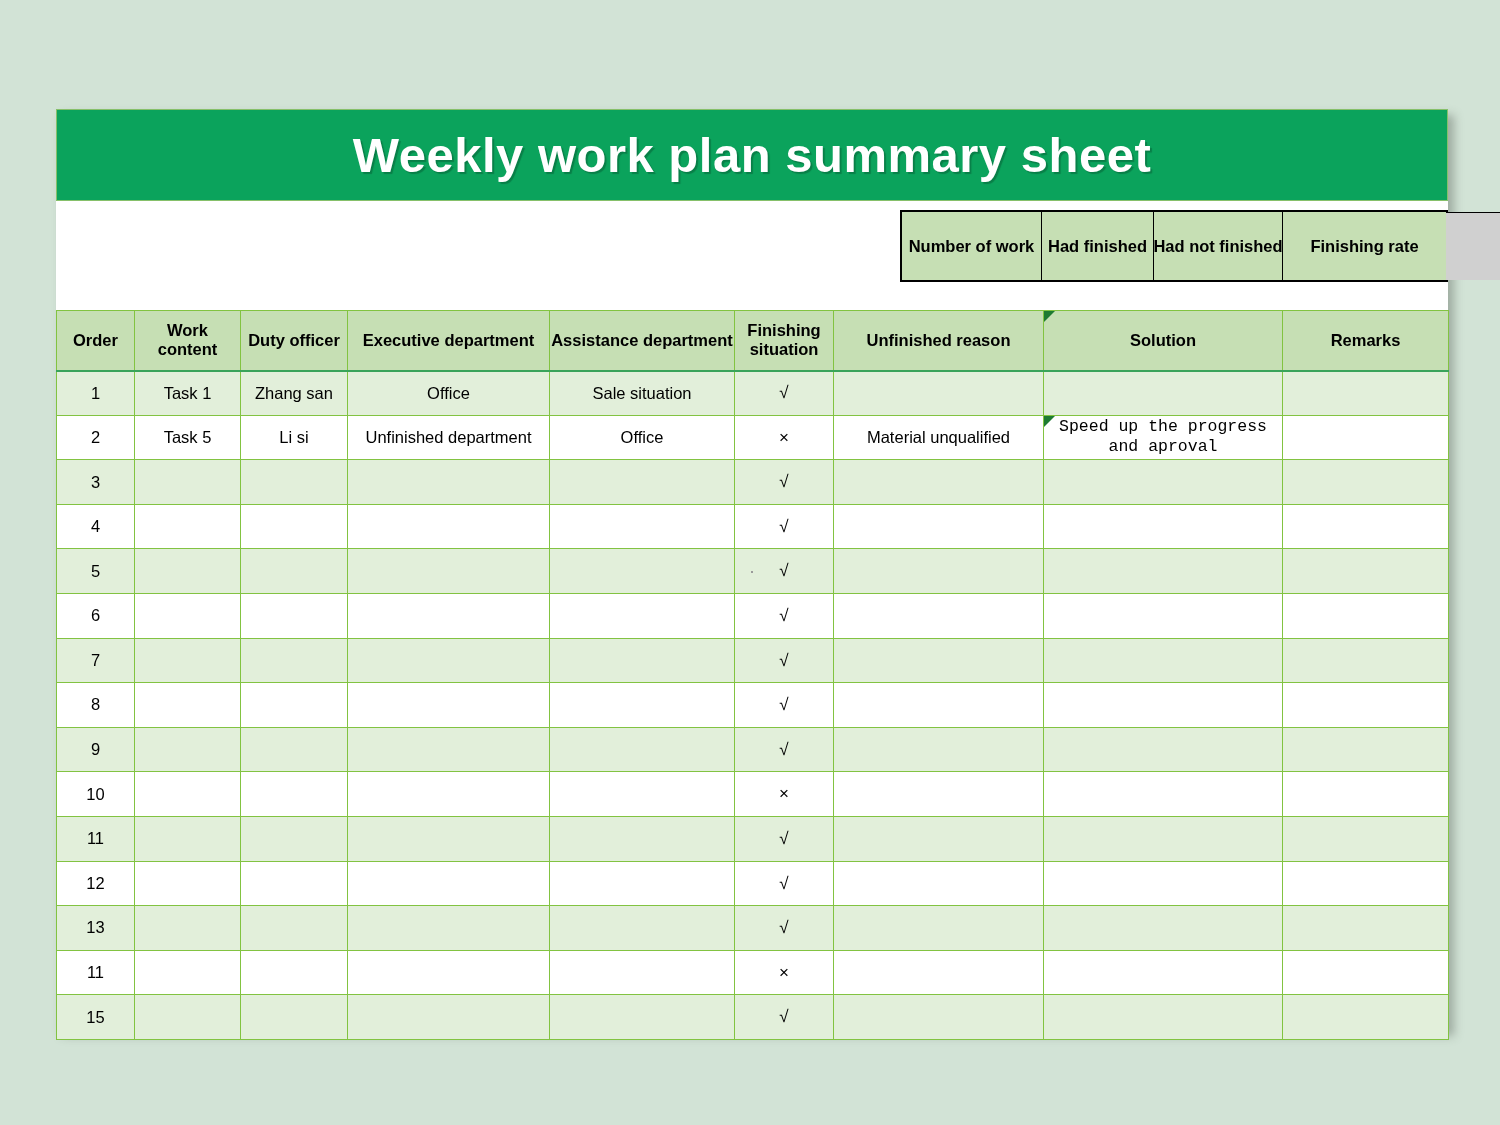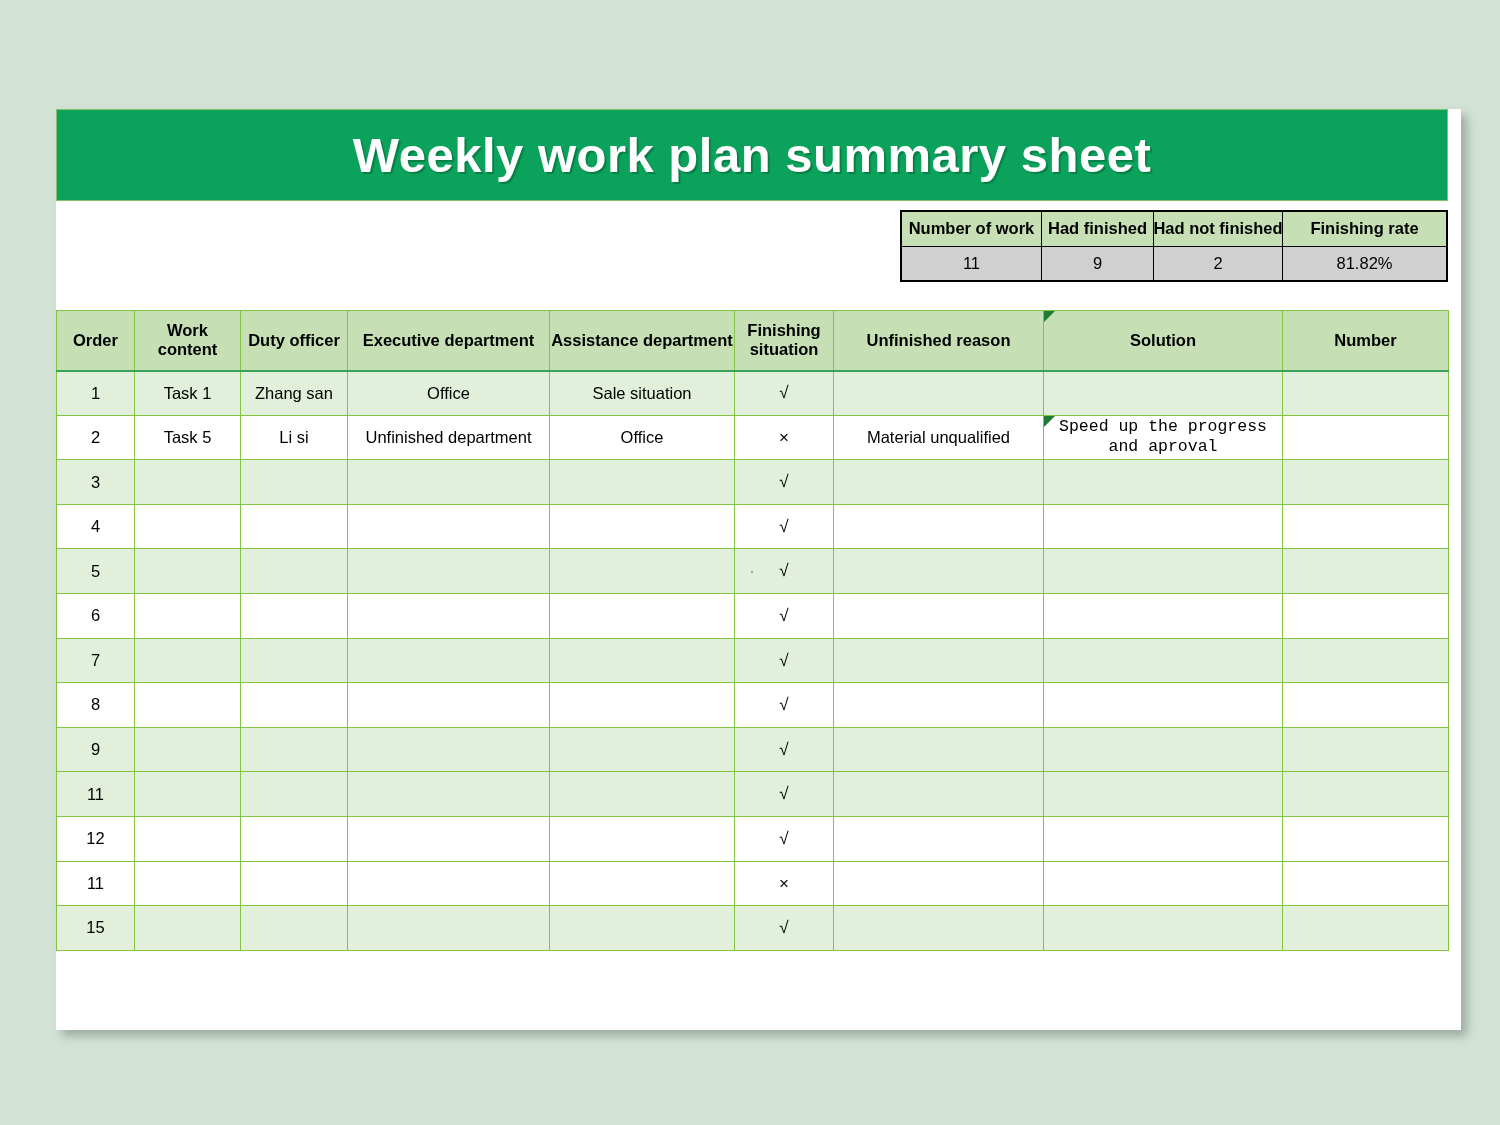--- a/index.html
+++ b/index.html
@@ -16,21 +16,20 @@
 
   
   #sheet {
     position: absolute;
     left: 56px;
     top: 109px;
     width: 1392px;
     height: 921px;
     background: #ffffff;
     box-shadow: 6px 6px 9px rgba(60,70,60,0.35);
-    padding-left: 13px;
   }
 
   
   #title-bar {
     position: absolute;
     left: 0;
     top: 0;
     width: 1392px;
     height: 92px;
     background: #0ba35c;
@@ -62,21 +61,21 @@
   
   #summary-box {
     position: absolute;
     left: 844px;
     top: 101px;
     width: 548px;
     height: 72px;
     border: 2px solid #000000;
     box-sizing: border-box;
     display: flex;
-    flex-direction: column;
+    flex-direction: row;
   }
   .summary-row {
     display: flex;
     flex: 1 1 0;
   }
   .summary-row.head { background: #c6dfb4; }
   .summary-row.vals { background: #d0d0d0; border-top: 1px solid #000; }
   .summary-cell {
     display: flex;
     align-items: center;
@@ -218,21 +217,21 @@
         <th class="border-bottom-strong">Work content</th>
         <th class="border-bottom-strong">Duty officer</th>
         <th class="border-bottom-strong">Executive department</th>
         <th class="border-bottom-strong">Assistance department</th>
         <th class="border-bottom-strong">Finishing situation</th>
         <th class="border-bottom-strong">Unfinished reason</th>
         <th class="border-bottom-strong th-solution">
           <span class="comment-tri"></span>
           <span>Solution</span>
         </th>
-        <th class="border-bottom-strong">Number</th>
+        <th class="border-bottom-strong">Remarks</th>
       </tr>
     </thead>
     <tbody>
         <tr class="tint">
           <td>1</td>
           <td>Task 1</td>
           <td>Zhang san</td>
           <td>Office</td>
           <td>Sale situation</td>
           <td class="finish-cell"><span class="mark">√</span></td>
@@ -324,33 +323,55 @@
           <td>9</td>
           <td></td>
           <td></td>
           <td></td>
           <td></td>
           <td class="finish-cell"><span class="mark">√</span></td>
           <td></td>
           <td></td>
           <td></td>
         </tr>
+        <tr class="plain">
+          <td>10</td>
+          <td></td>
+          <td></td>
+          <td></td>
+          <td></td>
+          <td class="finish-cell"><span class="mark">×</span></td>
+          <td></td>
+          <td></td>
+          <td></td>
+        </tr>
         <tr class="tint">
           <td>11</td>
           <td></td>
           <td></td>
           <td></td>
           <td></td>
           <td class="finish-cell"><span class="mark">√</span></td>
           <td></td>
           <td></td>
           <td></td>
         </tr>
         <tr class="plain">
           <td>12</td>
+          <td></td>
+          <td></td>
+          <td></td>
+          <td></td>
+          <td class="finish-cell"><span class="mark">√</span></td>
+          <td></td>
+          <td></td>
+          <td></td>
+        </tr>
+        <tr class="tint">
+          <td>13</td>
           <td></td>
           <td></td>
           <td></td>
           <td></td>
           <td class="finish-cell"><span class="mark">√</span></td>
           <td></td>
           <td></td>
           <td></td>
         </tr>
         <tr class="plain">

